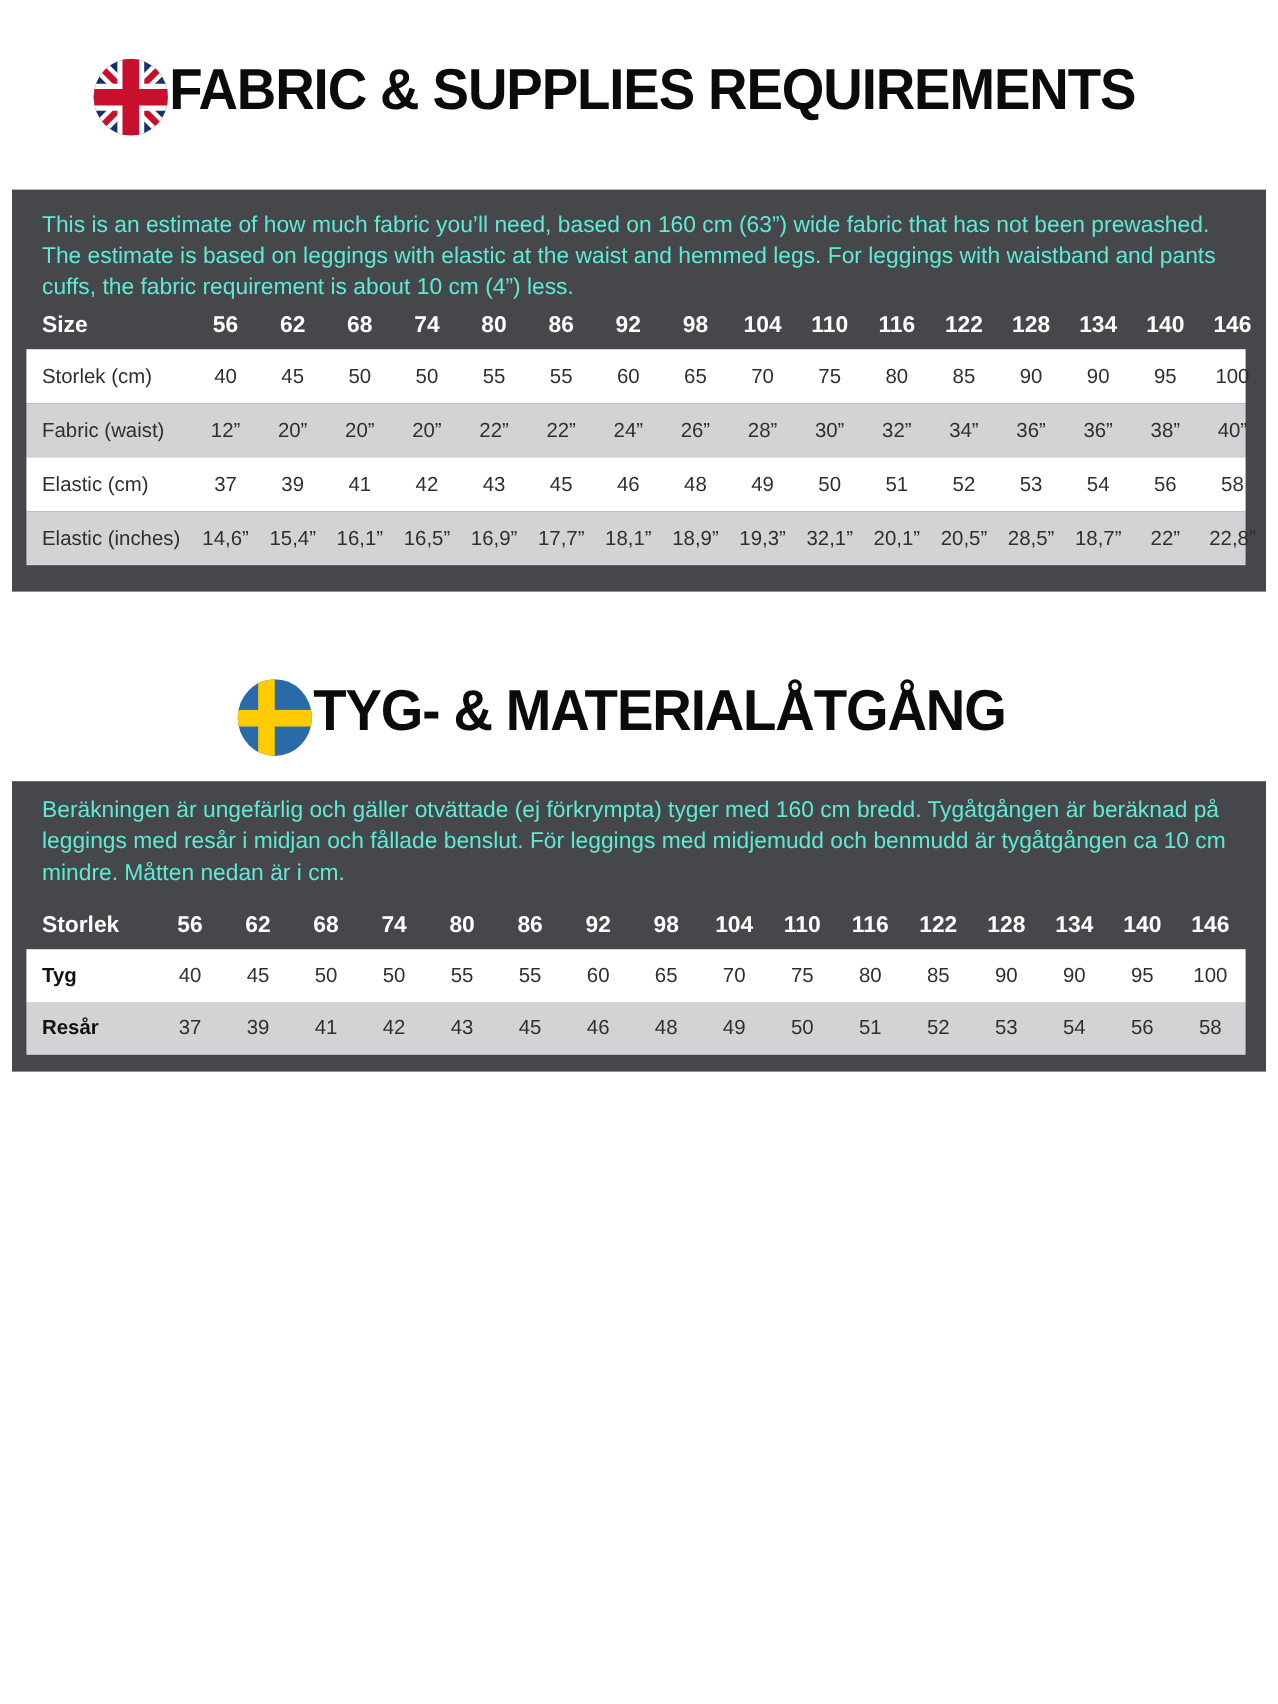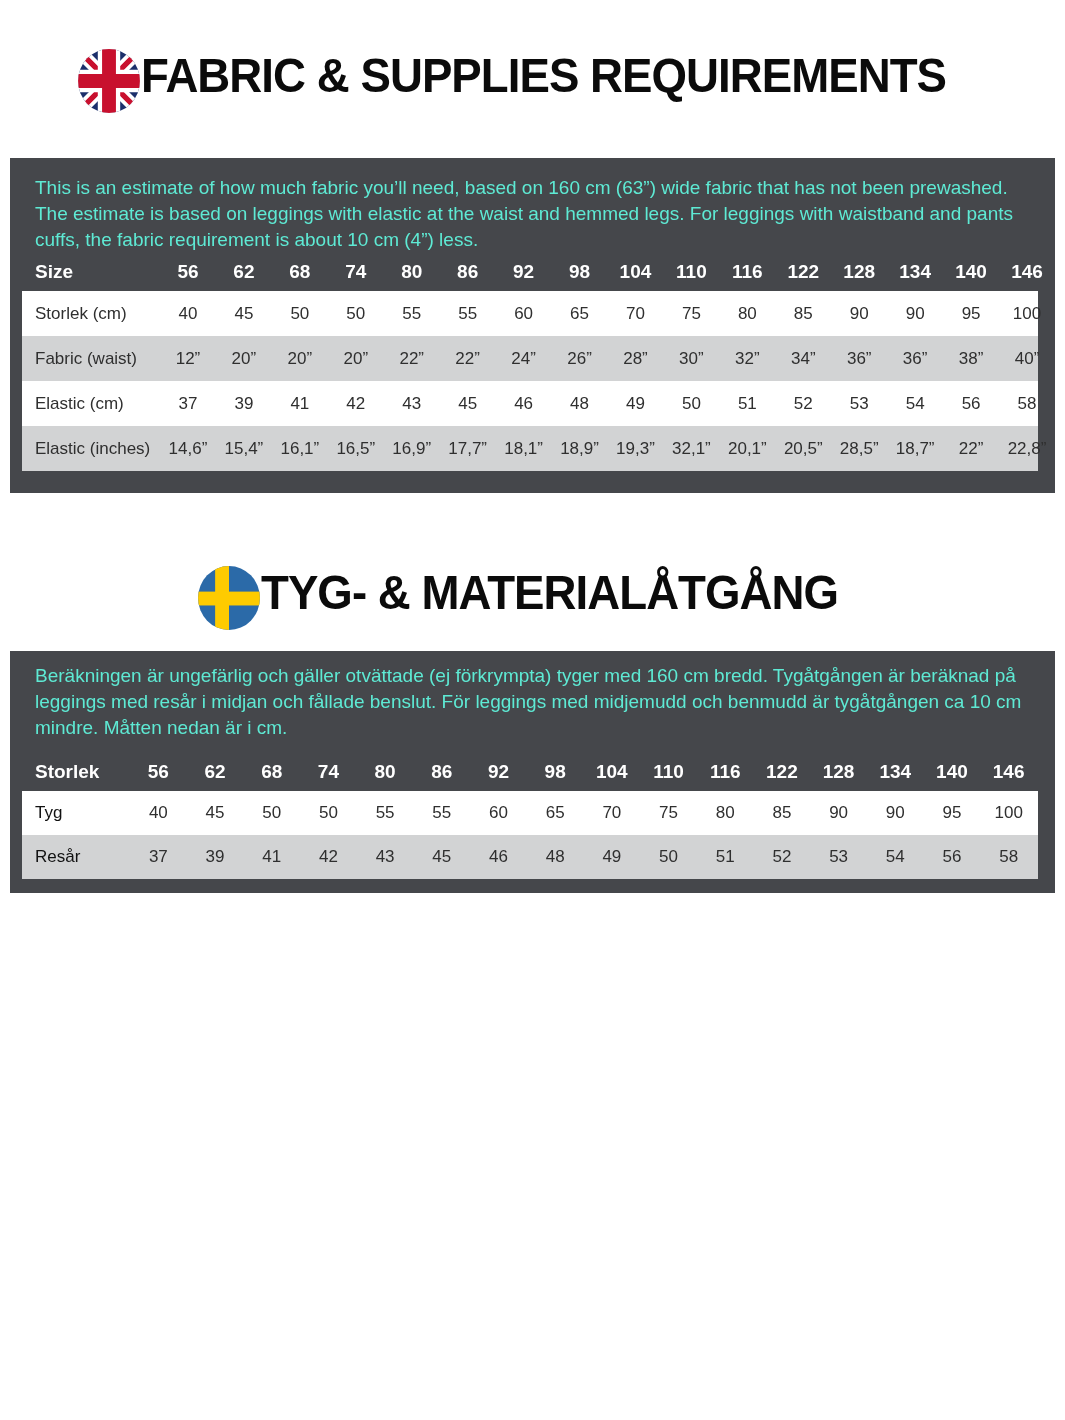--- a/index.html
+++ b/index.html
@@ -71,21 +71,21 @@
     position: relative; z-index: 1;
     white-space: nowrap;
   }
   .tcell {
     flex: 1;
     text-align: center;
     position: relative; z-index: 1;
   }
   .panel.sv .tlabel { width: 120px; }
   .panel.sv .trow { padding-right: 18px; }
-  .panel.sv .tdata .tlabel { font-weight: normal; color: #111111; }
+  .panel.sv .tdata .tlabel { font-weight: bold; color: #111111; }
 </style>
 </head>
 <body>
 
 <div class="page">
 
   <div class="heading-row en">
     <svg class="flag" viewBox="0 0 60 60" aria-hidden="true">
       <defs>
           <clipPath id="ukclip">

